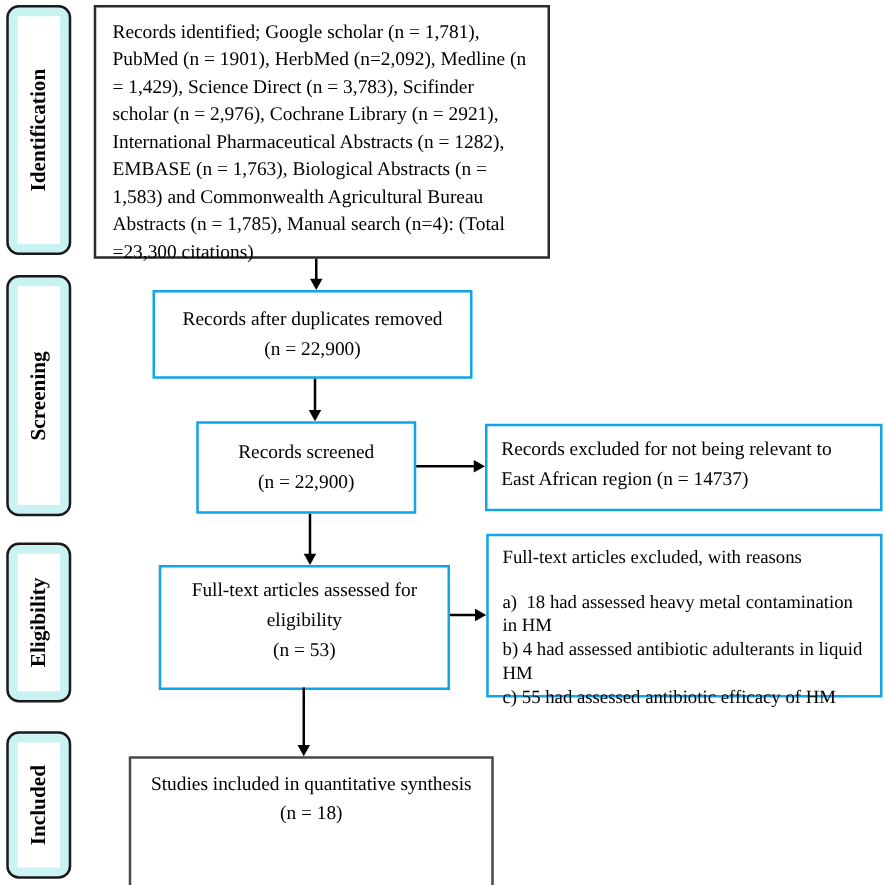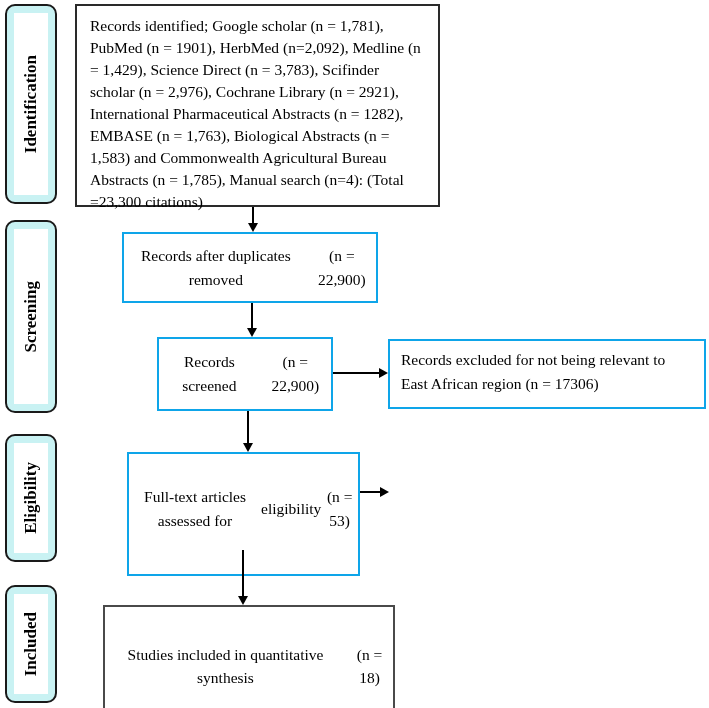--- a/index.html
+++ b/index.html
@@ -43,21 +43,21 @@
 
   
   .box {
     position: absolute;
     background: #ffffff;
     border: 2px solid #0ea5e9;
     font-size: 15.5px;
   }
   .box.centered {
     display: flex;
-    flex-direction: row;
+    flex-direction: column;
     align-items: center;
     text-align: center;
   }
   .box-identified {
     left: 75px; top: 4px; width: 365px; height: 203px;
     padding: 9px 12px 8px 13px;
     line-height: 22px;
     border-color: #2a2a2a;
   }
   .box-duplicates {
@@ -67,21 +67,21 @@
   .box-screened {
     left: 157px; top: 337px; width: 176px; height: 74px;
     justify-content: center; line-height: 24px;
   }
   .box-excluded1 {
     left: 388px; top: 339px; width: 318px; height: 70px;
     padding: 7px 10px 0 11px;
     line-height: 24px;
   }
   .box-eligibility {
-    left: 127px; top: 452px; width: 233px; height: 124px;
+    left: 127px; top: 452px; width: 233px; height: 100px;
     justify-content: center; line-height: 24px;
     padding-bottom: 10px;
   }
   .box-excluded2 {
     left: 389px; top: 427px; width: 317px; height: 131px;
     padding: 8px 10px 0 11px;
     font-size: 15px;
     line-height: 19px;
   }
   .box-excluded2 .reasons-title { margin-bottom: 17px; }
@@ -140,29 +140,35 @@
     <div>Records after duplicates removed</div>
     <div>(n = 22,900)</div>
   </div>
 
   <div class="box centered box-screened">
     <div>Records screened</div>
     <div>(n = 22,900)</div>
   </div>
 
   <div class="box box-excluded1">
-    <span>Records excluded for not being relevant to East African region (n = 17306)</span>
+    <span>Records excluded for not being relevant to East African region (n = 14737)</span>
   </div>
 
   <div class="box centered box-eligibility">
     <div>Full-text articles assessed for</div>
     <div>eligibility</div>
     <div>(n = 53)</div>
   </div>
 
+  <div class="box box-excluded2">
+    <div class="reasons-title">Full-text articles excluded, with reasons</div>
+    <div class="reason">a)  18 had assessed heavy metal contamination in HM</div>
+    <div class="reason">b) 4 had assessed antibiotic adulterants in liquid HM</div>
+    <div class="reason">c) 55 had assessed antibiotic efficacy of HM</div>
+  </div>
 
   <div class="box centered box-included">
     <div>Studies included in quantitative synthesis</div>
     <div>(n = 18)</div>
   </div>
 
   <div class="arrow" style="left:248px; top:207px; width:10px; height:25px;">
     <div class="vline" style="left:4px; top:0; height:17px;"></div>
     <div class="head-down" style="left:0; top:16px;"></div>
   </div>

